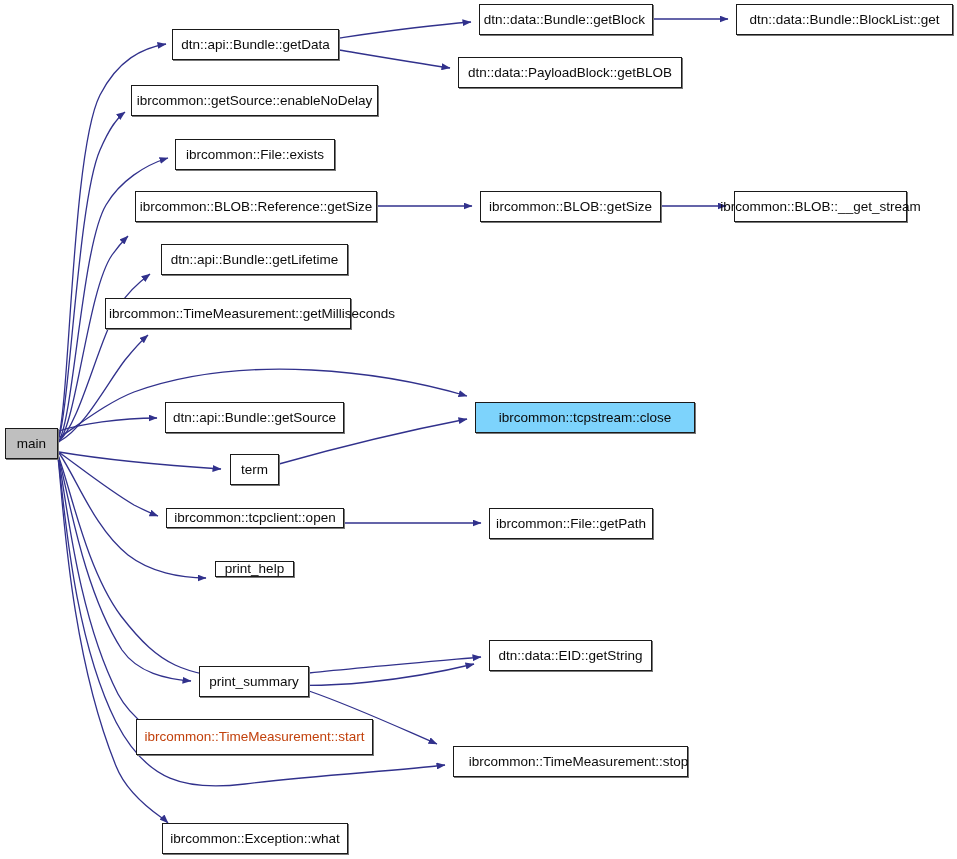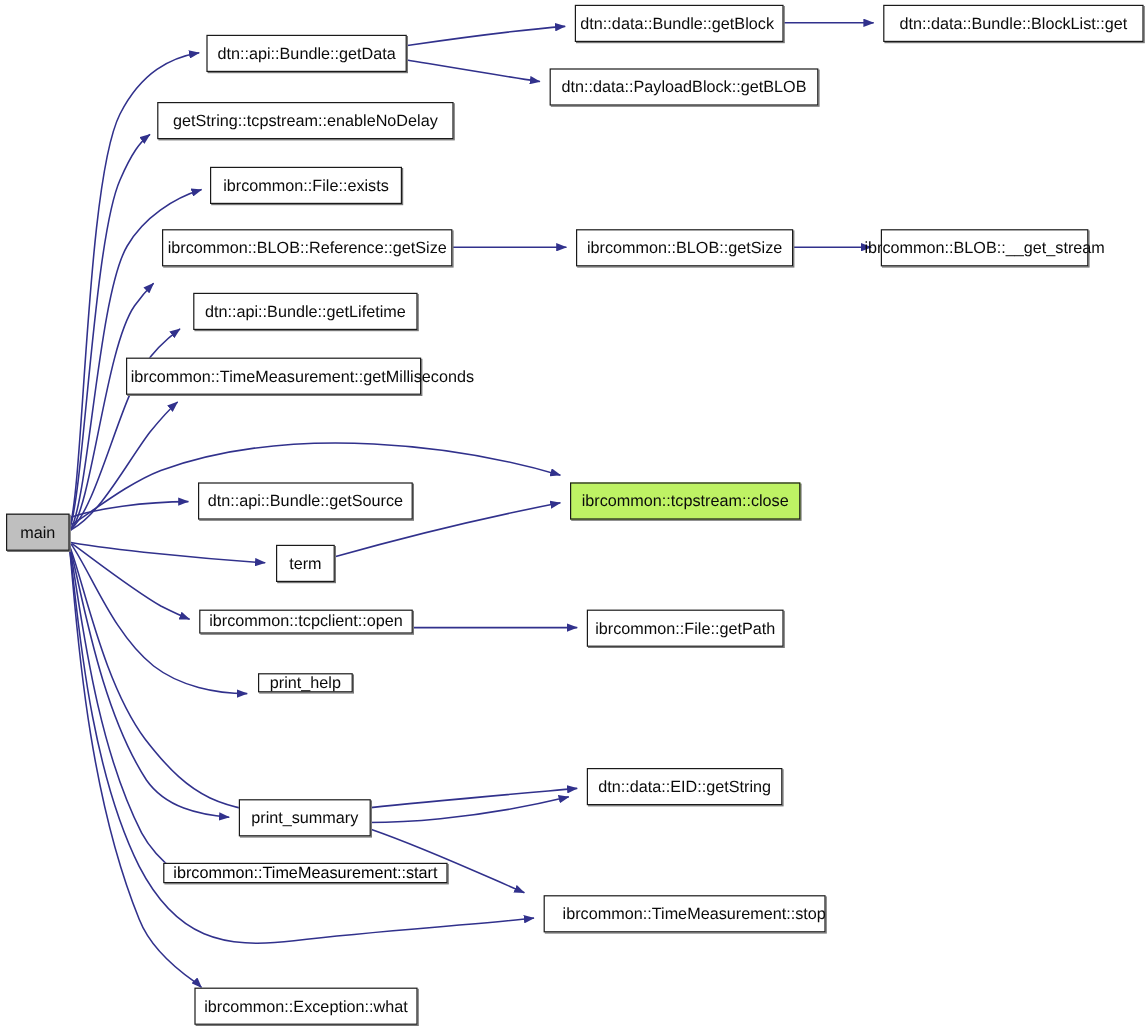--- a/index.html
+++ b/index.html
@@ -97,41 +97,41 @@
       <div class="gnode" style="left: 479px; top: 4px; width: 174px; height: 31px; background: rgb(255, 255, 255); border-color: rgb(26, 26, 26); color: rgb(11, 11, 11); justify-content: flex-end;">
         <span class="gnode-label">dtn::data::Bundle::getBlock</span>
       </div>
       <div class="gnode" style="left: 736px; top: 4px; width: 217px; height: 31px; background: rgb(255, 255, 255); border-color: rgb(26, 26, 26); color: rgb(11, 11, 11);">
         <span class="gnode-label">dtn::data::Bundle::BlockList::get</span>
       </div>
       <div class="gnode" style="left: 458px; top: 57px; width: 224px; height: 31px; background: rgb(255, 255, 255); border-color: rgb(26, 26, 26); color: rgb(11, 11, 11);">
         <span class="gnode-label">dtn::data::PayloadBlock::getBLOB</span>
       </div>
       <div class="gnode" style="left: 131px; top: 85px; width: 247px; height: 31px; background: rgb(255, 255, 255); border-color: rgb(26, 26, 26); color: rgb(11, 11, 11);">
-        <span class="gnode-label">getString::tcpstream::enableNoDelay</span>
+        <span class="gnode-label">ibrcommon::getSource::enableNoDelay</span>
       </div>
       <div class="gnode" style="left: 175px; top: 139px; width: 160px; height: 31px; background: rgb(255, 255, 255); border-color: rgb(26, 26, 26); color: rgb(11, 11, 11);">
         <span class="gnode-label">ibrcommon::File::exists</span>
       </div>
       <div class="gnode" style="left: 135px; top: 191px; width: 242px; height: 31px; background: rgb(255, 255, 255); border-color: rgb(26, 26, 26); color: rgb(11, 11, 11);">
         <span class="gnode-label">ibrcommon::BLOB::Reference::getSize</span>
       </div>
       <div class="gnode" style="left: 480px; top: 191px; width: 181px; height: 31px; background: rgb(255, 255, 255); border-color: rgb(26, 26, 26); color: rgb(11, 11, 11);">
         <span class="gnode-label">ibrcommon::BLOB::getSize</span>
       </div>
       <div class="gnode" style="left: 734px; top: 191px; width: 173px; height: 31px; background: rgb(255, 255, 255); border-color: rgb(26, 26, 26); color: rgb(11, 11, 11);">
         <span class="gnode-label">ibrcommon::BLOB::__get_stream</span>
       </div>
       <div class="gnode" style="left: 161px; top: 244px; width: 187px; height: 31px; background: rgb(255, 255, 255); border-color: rgb(26, 26, 26); color: rgb(11, 11, 11);">
         <span class="gnode-label">dtn::api::Bundle::getLifetime</span>
       </div>
       <div class="gnode" style="left: 105px; top: 298px; width: 246px; height: 31px; background: rgb(255, 255, 255); border-color: rgb(26, 26, 26); color: rgb(11, 11, 11); padding-left: 48px;">
         <span class="gnode-label">ibrcommon::TimeMeasurement::getMilliseconds</span>
       </div>
-      <div class="gnode" style="left: 475px; top: 402px; width: 192px; height: 31px; background: #bef264; border-color: rgb(26, 26, 26); color: rgb(11, 11, 11);">
+      <div class="gnode" style="left: 475px; top: 402px; width: 220px; height: 31px; background: #7dd3fc; border-color: rgb(26, 26, 26); color: rgb(11, 11, 11);">
         <span class="gnode-label">ibrcommon::tcpstream::close</span>
       </div>
       <div class="gnode" style="left: 165px; top: 402px; width: 179px; height: 31px; background: rgb(255, 255, 255); border-color: rgb(26, 26, 26); color: rgb(11, 11, 11);">
         <span class="gnode-label">dtn::api::Bundle::getSource</span>
       </div>
       <div class="gnode" style="left: 230px; top: 454px; width: 49px; height: 31px; background: rgb(255, 255, 255); border-color: rgb(26, 26, 26); color: rgb(11, 11, 11);">
         <span class="gnode-label">term</span>
       </div>
       <div class="gnode" style="left: 166px; top: 508px; width: 178px; height: 20px; background: rgb(255, 255, 255); border-color: rgb(26, 26, 26); color: rgb(11, 11, 11);">
         <span class="gnode-label">ibrcommon::tcpclient::open</span>
@@ -141,21 +141,21 @@
       </div>
       <div class="gnode" style="left: 215px; top: 561px; width: 79px; height: 16px; background: rgb(255, 255, 255); border-color: rgb(26, 26, 26); color: rgb(11, 11, 11);">
         <span class="gnode-label">print_help</span>
       </div>
       <div class="gnode" style="left: 489px; top: 640px; width: 163px; height: 31px; background: rgb(255, 255, 255); border-color: rgb(26, 26, 26); color: rgb(11, 11, 11);">
         <span class="gnode-label">dtn::data::EID::getString</span>
       </div>
       <div class="gnode" style="left: 199px; top: 666px; width: 110px; height: 31px; background: rgb(255, 255, 255); border-color: rgb(26, 26, 26); color: rgb(11, 11, 11);">
         <span class="gnode-label">print_summary</span>
       </div>
-      <div class="gnode" style="left: 136px; top: 719px; width: 237px; height: 17px; background: rgb(255, 255, 255); border-color: rgb(26, 26, 26); color: #000000;">
+      <div class="gnode" style="left: 136px; top: 719px; width: 237px; height: 36px; background: rgb(255, 255, 255); border-color: rgb(26, 26, 26); color: #c2410c;">
         <span class="gnode-label">ibrcommon::TimeMeasurement::start</span>
       </div>
       <div class="gnode" style="left: 453px; top: 746px; width: 235px; height: 31px; background: rgb(255, 255, 255); border-color: rgb(26, 26, 26); color: rgb(11, 11, 11); padding-left: 16px;">
         <span class="gnode-label">ibrcommon::TimeMeasurement::stop</span>
       </div>
       <div class="gnode" style="left: 162px; top: 823px; width: 186px; height: 31px; background: rgb(255, 255, 255); border-color: rgb(26, 26, 26); color: rgb(11, 11, 11);">
         <span class="gnode-label">ibrcommon::Exception::what</span>
       </div>
     </div>
 </div>

